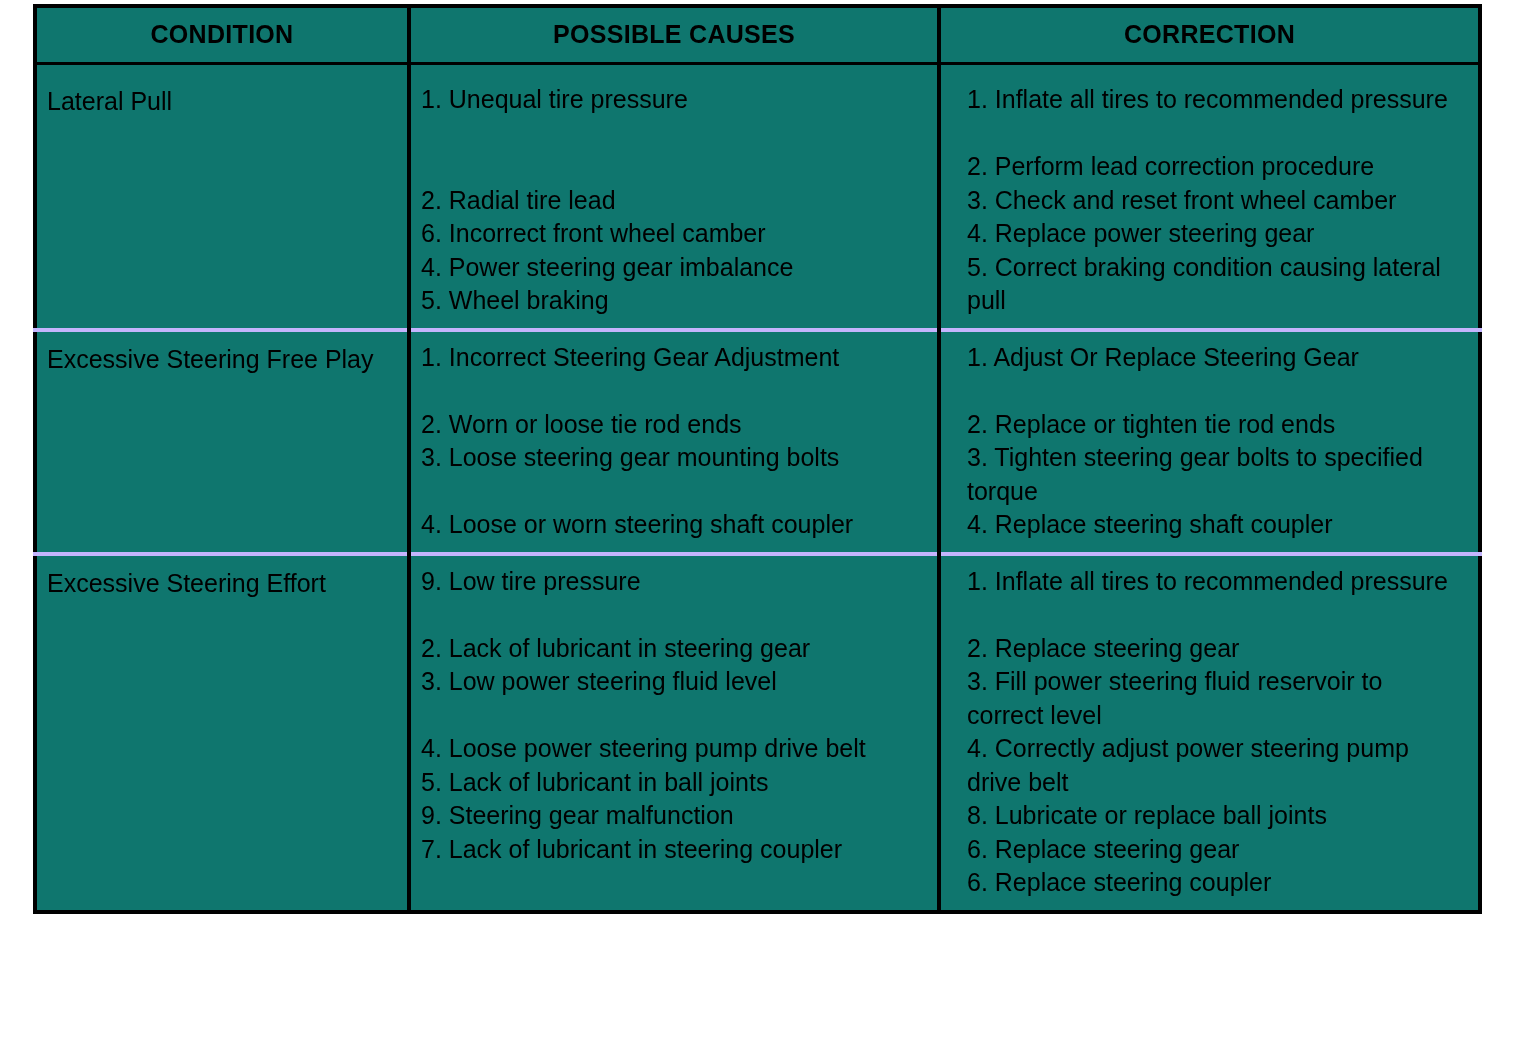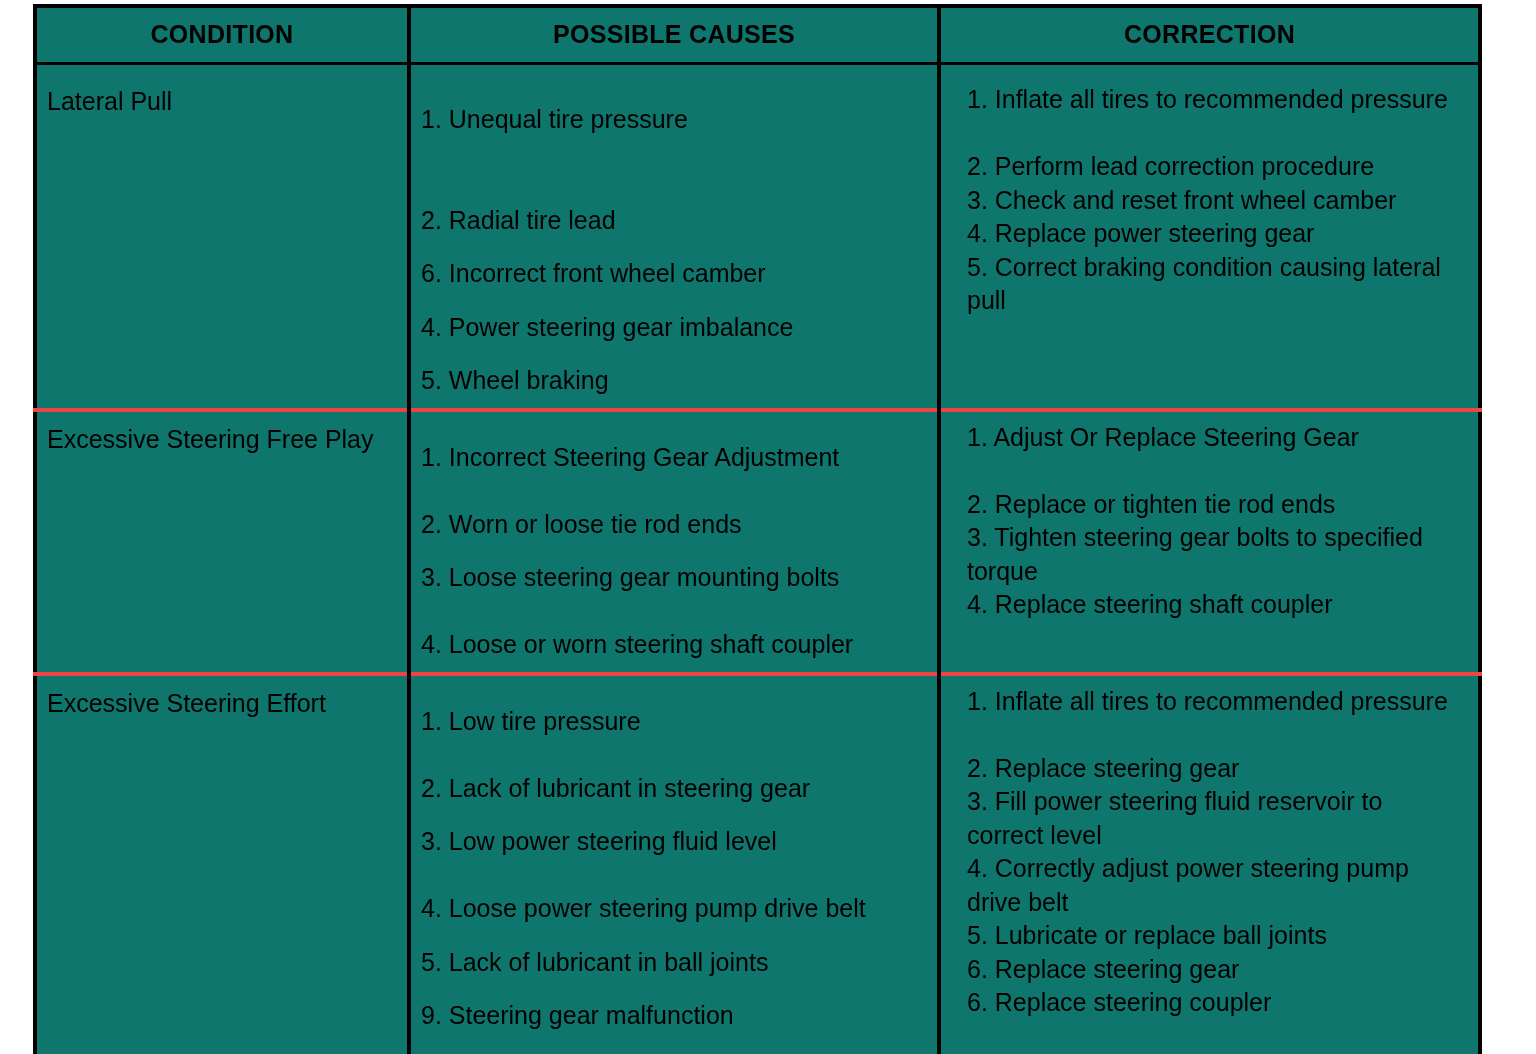--- a/index.html
+++ b/index.html
@@ -46,21 +46,21 @@
     padding: 12px 6px 13px 6px;
     border-bottom: 3px solid #000000;
     border-right: 4px solid #000000;
     vertical-align: middle;
     letter-spacing: 0.3px;
   }
   thead th:last-child { border-right: none; }
 
   
   tbody td {
-    border-top: 4px solid #ef4444;
+    border-top: 4px solid #c4b5fd;
     border-right: 4px solid #000000;
     vertical-align: top;
     padding: 9px 10px 10px 10px;
   }
   tbody tr:first-child td { border-top: none; }
   tbody td:last-child { border-right: none; }
 
   tbody tr:first-child td { padding-top: 18px; }
 
   
@@ -80,21 +80,21 @@
     font-size: 25px;
     line-height: 1.34;
     margin: 0;
     padding: 0 0 0 0;
     white-space: normal;
   }
   
   ol.item-list li.gap-1 { margin-bottom: 33.5px; }
   ol.item-list li.gap-2 { margin-bottom: 67px; }
 
-  .cause-cell ol.item-list li { padding-right: 4px; margin-top: 20px; }
+  .cause-cell ol.item-list li { padding-right: 4px; }
   .corr-cell  ol.item-list li { padding-right: 4px; margin-left: 16px; }
 </style>
 </head>
 <body>
 
 <div id="sheet">
 
   <table id="troubleshoot-table">
     <colgroup>
       <col class="c-cond">
@@ -157,36 +157,36 @@
           </ol>
         </td>
       </tr>
 
       <tr>
         <td class="cond-cell">
           <div class="cond-text">Excessive Steering Effort</div>
         </td>
         <td class="cause-cell">
           <ol class="item-list">
-            <li class="gap-1">1. Low tire pressure</li>
+            <li class="gap-1">9. Low tire pressure</li>
             <li>2. Lack of lubricant in steering gear</li>
             <li class="gap-1">3. Low power steering fluid level</li>
             <li>4. Loose power steering pump drive belt</li>
             <li>5. Lack of lubricant in ball joints</li>
             <li>9. Steering gear malfunction</li>
             <li>7. Lack of lubricant in steering coupler</li>
           </ol>
         </td>
         <td class="corr-cell">
           <ol class="item-list">
             <li class="gap-1">1. Inflate all tires to recommended pressure</li>
             <li>2. Replace steering gear</li>
             <li>3. Fill power steering fluid reservoir to correct level</li>
             <li>4. Correctly adjust power steering pump drive belt</li>
-            <li>5. Lubricate or replace ball joints</li>
+            <li>8. Lubricate or replace ball joints</li>
             <li>6. Replace steering gear</li>
             <li>6. Replace steering coupler</li>
           </ol>
         </td>
       </tr>
 
     </tbody>
   </table>
 
 </div>

